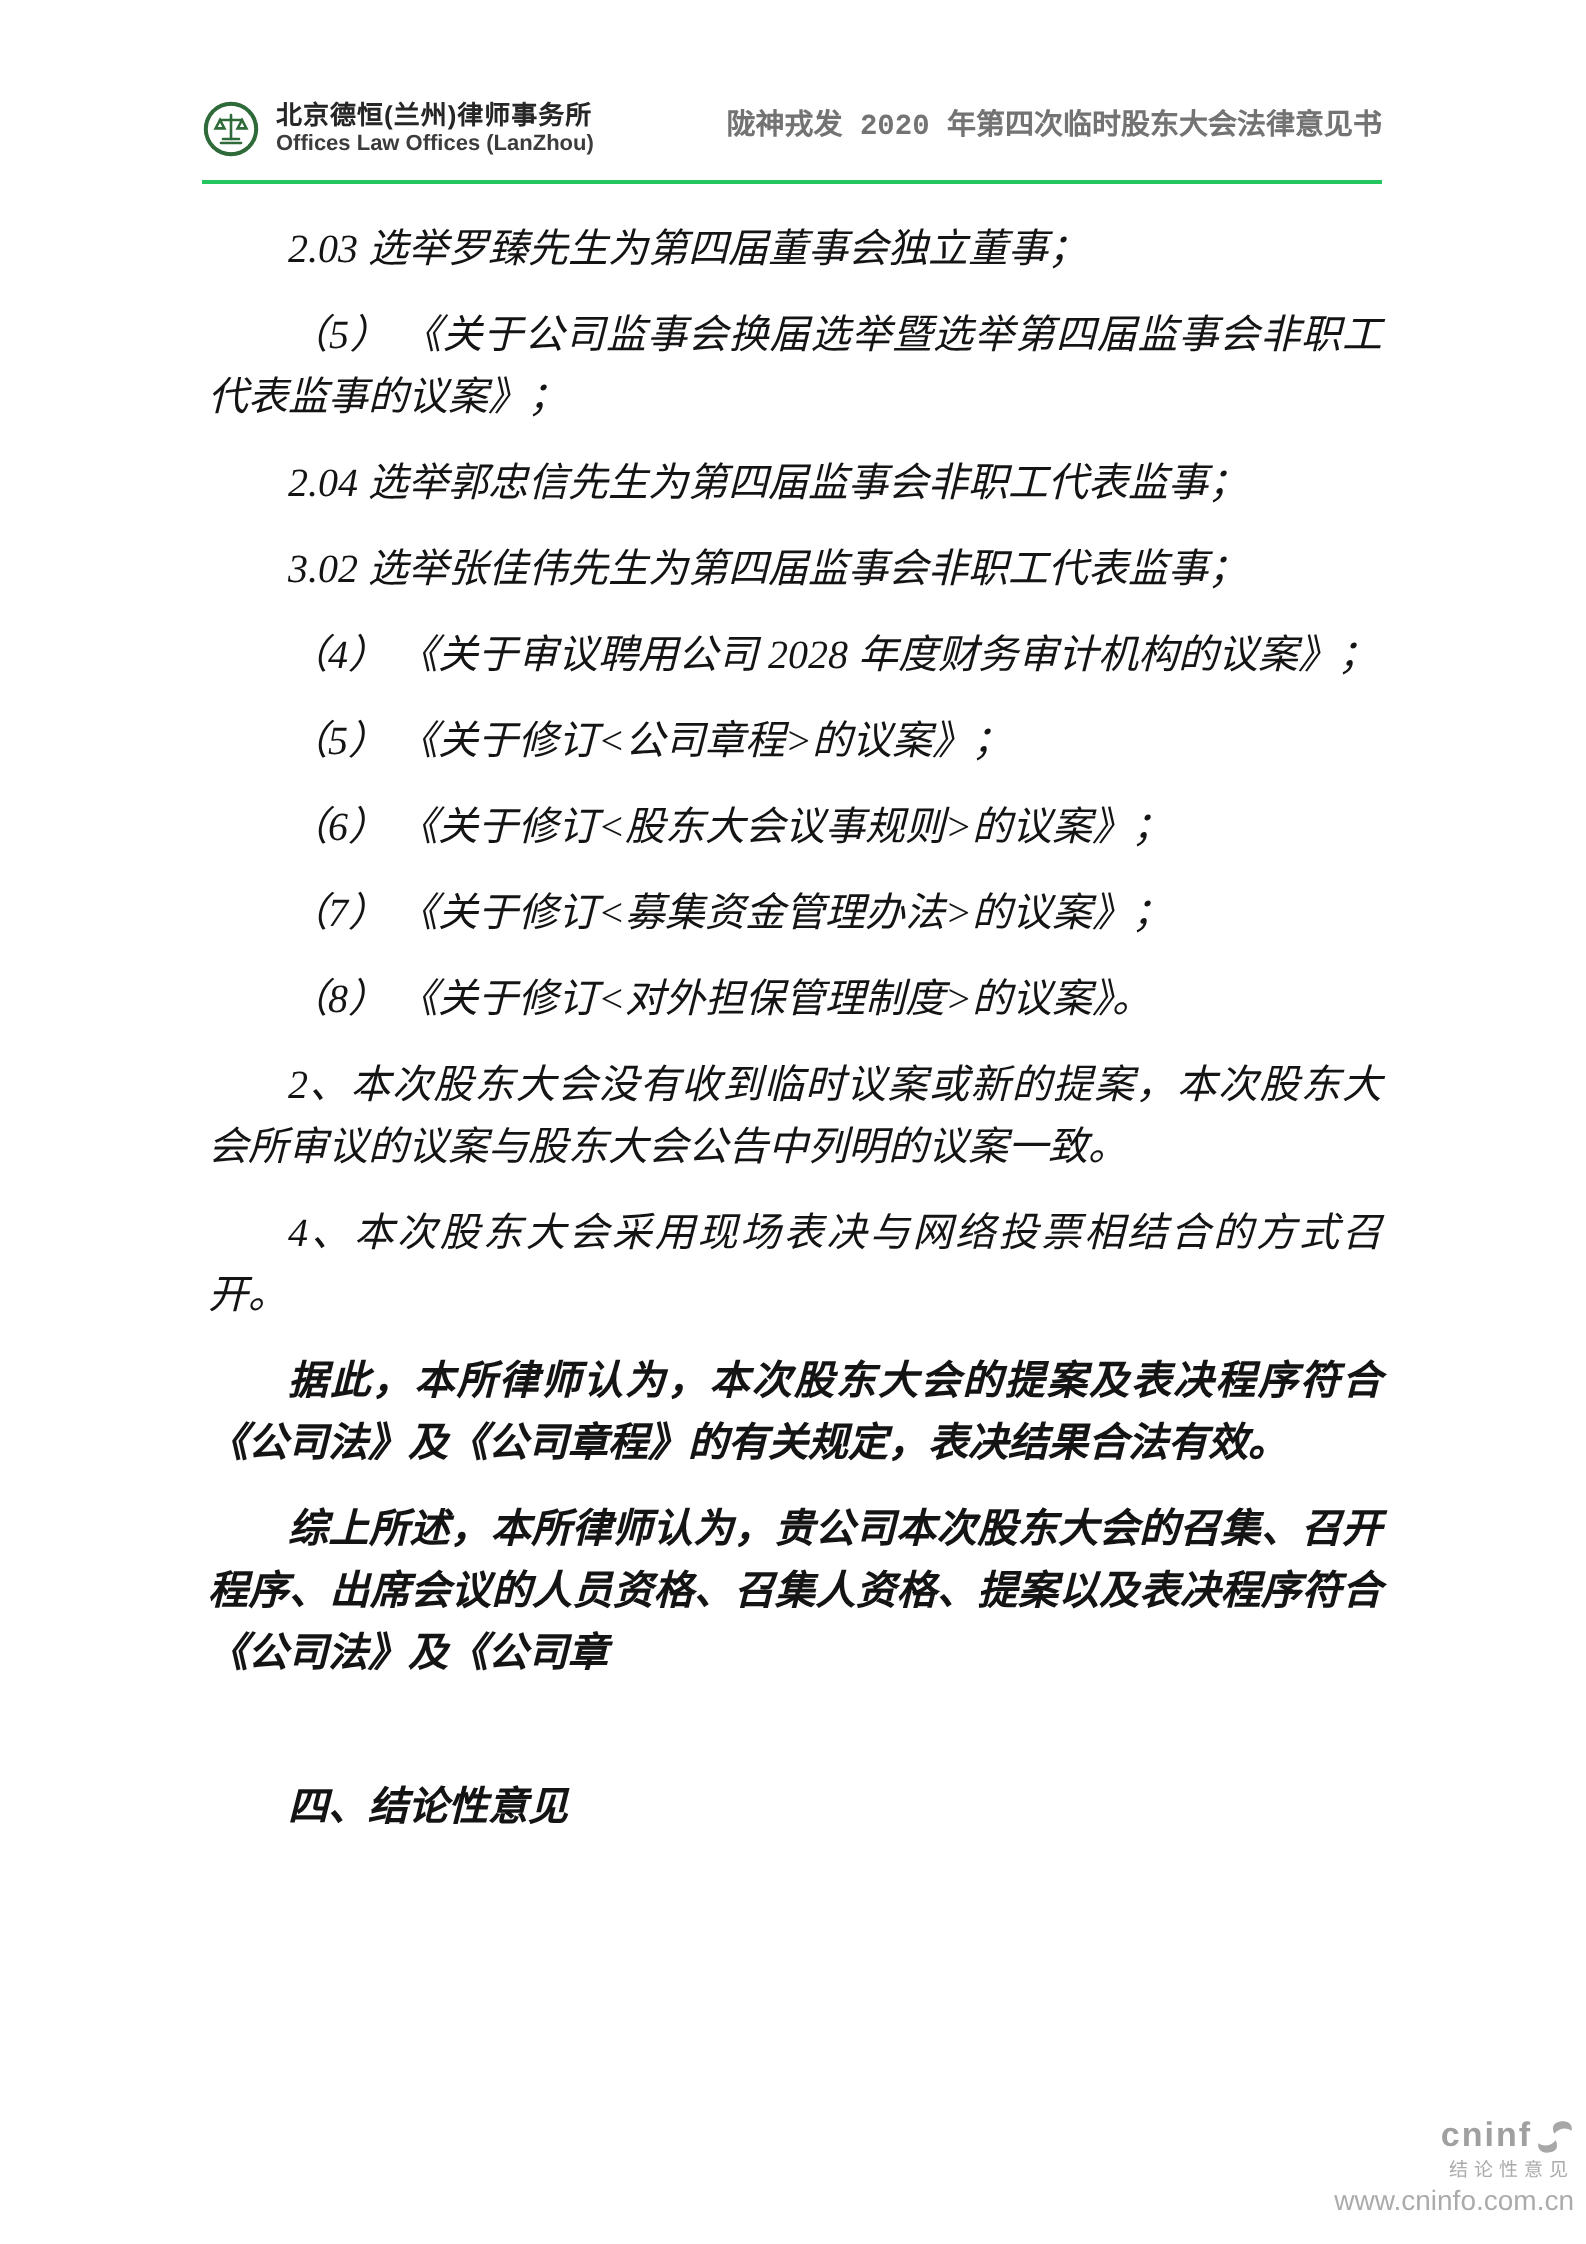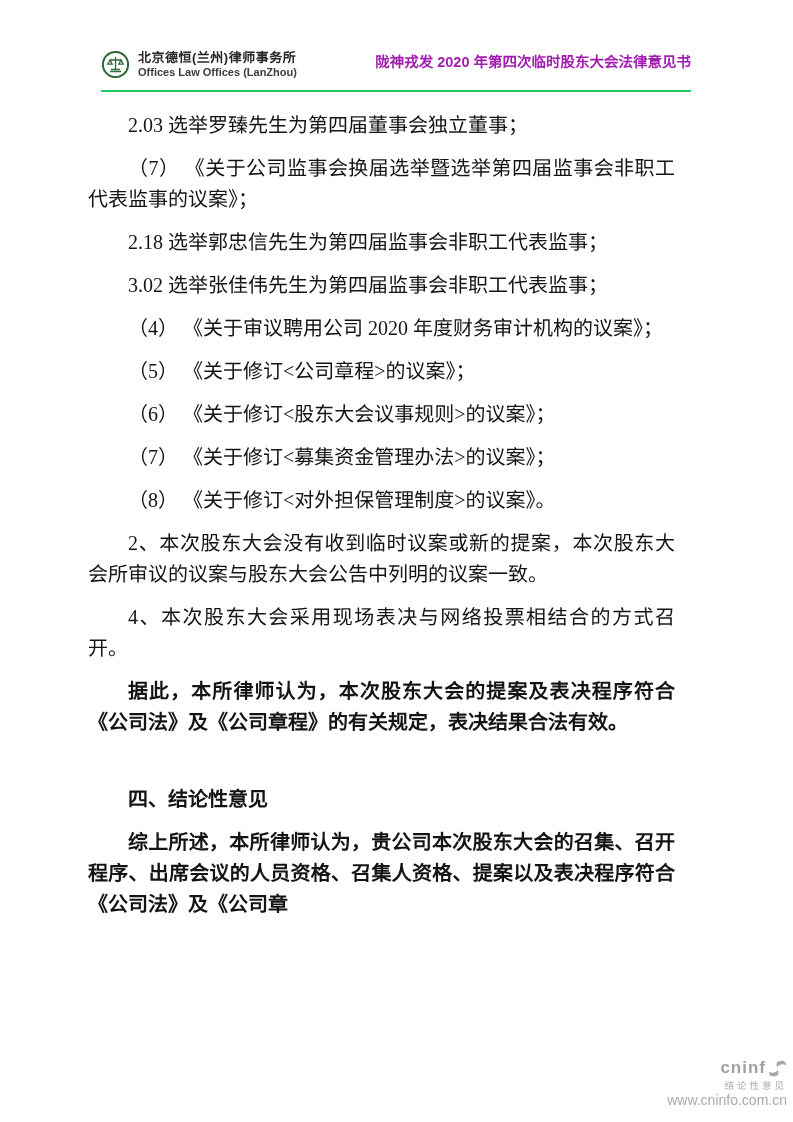--- a/index.html
+++ b/index.html
@@ -44,34 +44,35 @@
     white-space: nowrap;
   }
   .firm-en {
     font-family: "Liberation Sans", "DejaVu Sans", sans-serif;
     font-size: 11px;
     font-weight: bold;
     color: #3c3c3c;
     white-space: nowrap;
   }
   .doc-title {
-    font-family: Liberation Sans, sans-serif;
+    font-family: Liberation Mono, monospace;
     font-size: 14.5px;
     font-weight: bold;
-    color: #a21caf;
+    color: #737373;
     white-space: nowrap;
     padding-bottom: 3px;
   }
 
   
   .doc-body {
     position: absolute;
-    left: 88px;
+    left: 104px;
     top: 110px;
     width: 587px;
+    font-style: italic;
   }
   .para {
     margin: 0 0 12px 0;
     font-size: 20px;
     line-height: 31px;
     text-align: justify;
     text-indent: 2em;
     word-break: break-all;
   }
   .para.bold { font-weight: bold; }
@@ -129,33 +130,33 @@
       <span class="firm-names">
         <span class="firm-cn">北京德恒(兰州)律师事务所</span>
         <span class="firm-en">Offices Law Offices (LanZhou)</span>
       </span>
     </div>
     <div class="doc-title">陇神戎发 2020 年第四次临时股东大会法律意见书</div>
   </div>
 
   <div class="doc-body" id="para-container">
       <p class="para">2.03 选举罗臻先生为第四届董事会独立董事；</p>
-      <p class="para">（7） 《关于公司监事会换届选举暨选举第四届监事会非职工代表监事的议案》；</p>
-      <p class="para">2.18 选举郭忠信先生为第四届监事会非职工代表监事；</p>
+      <p class="para">（5） 《关于公司监事会换届选举暨选举第四届监事会非职工代表监事的议案》；</p>
+      <p class="para">2.04 选举郭忠信先生为第四届监事会非职工代表监事；</p>
       <p class="para">3.02 选举张佳伟先生为第四届监事会非职工代表监事；</p>
-      <p class="para">（4） 《关于审议聘用公司 2020 年度财务审计机构的议案》；</p>
+      <p class="para">（4） 《关于审议聘用公司 2028 年度财务审计机构的议案》；</p>
       <p class="para">（5） 《关于修订&lt;公司章程&gt;的议案》；</p>
       <p class="para">（6） 《关于修订&lt;股东大会议事规则&gt;的议案》；</p>
       <p class="para">（7） 《关于修订&lt;募集资金管理办法&gt;的议案》；</p>
       <p class="para">（8） 《关于修订&lt;对外担保管理制度&gt;的议案》。</p>
       <p class="para">2、本次股东大会没有收到临时议案或新的提案，本次股东大会所审议的议案与股东大会公告中列明的议案一致。</p>
       <p class="para">4、本次股东大会采用现场表决与网络投票相结合的方式召开。</p>
       <p class="para bold">据此，本所律师认为，本次股东大会的提案及表决程序符合《公司法》及《公司章程》的有关规定，表决结果合法有效。</p>
+      <p class="para bold">综上所述，本所律师认为，贵公司本次股东大会的召集、召开程序、出席会议的人员资格、召集人资格、提案以及表决程序符合《公司法》及《公司章</p>
       <p class="para bold heading">四、结论性意见</p>
-      <p class="para bold">综上所述，本所律师认为，贵公司本次股东大会的召集、召开程序、出席会议的人员资格、召集人资格、提案以及表决程序符合《公司法》及《公司章</p>
     </div>
 
   <div class="cninfo-mark">
     <div class="cninfo-brandrow">
       <span class="cninfo-name">cninf</span>
       <span class="cninfo-swirl">
         <svg viewBox="0 0 24 24" width="19" height="19">
           <path d="M13 3 C19 0.5 23.5 3.5 22.5 8 C18.5 5.5 14.5 6.5 11.5 10 C10.2 7 10.5 4 13 3 Z" fill="#a7a7a7"></path>
           <path d="M11 21 C5 23.5 0.5 20.5 1.5 16 C5.5 18.5 9.5 17.5 12.5 14 C13.8 17 13.5 20 11 21 Z" fill="#a7a7a7"></path>
         </svg>

